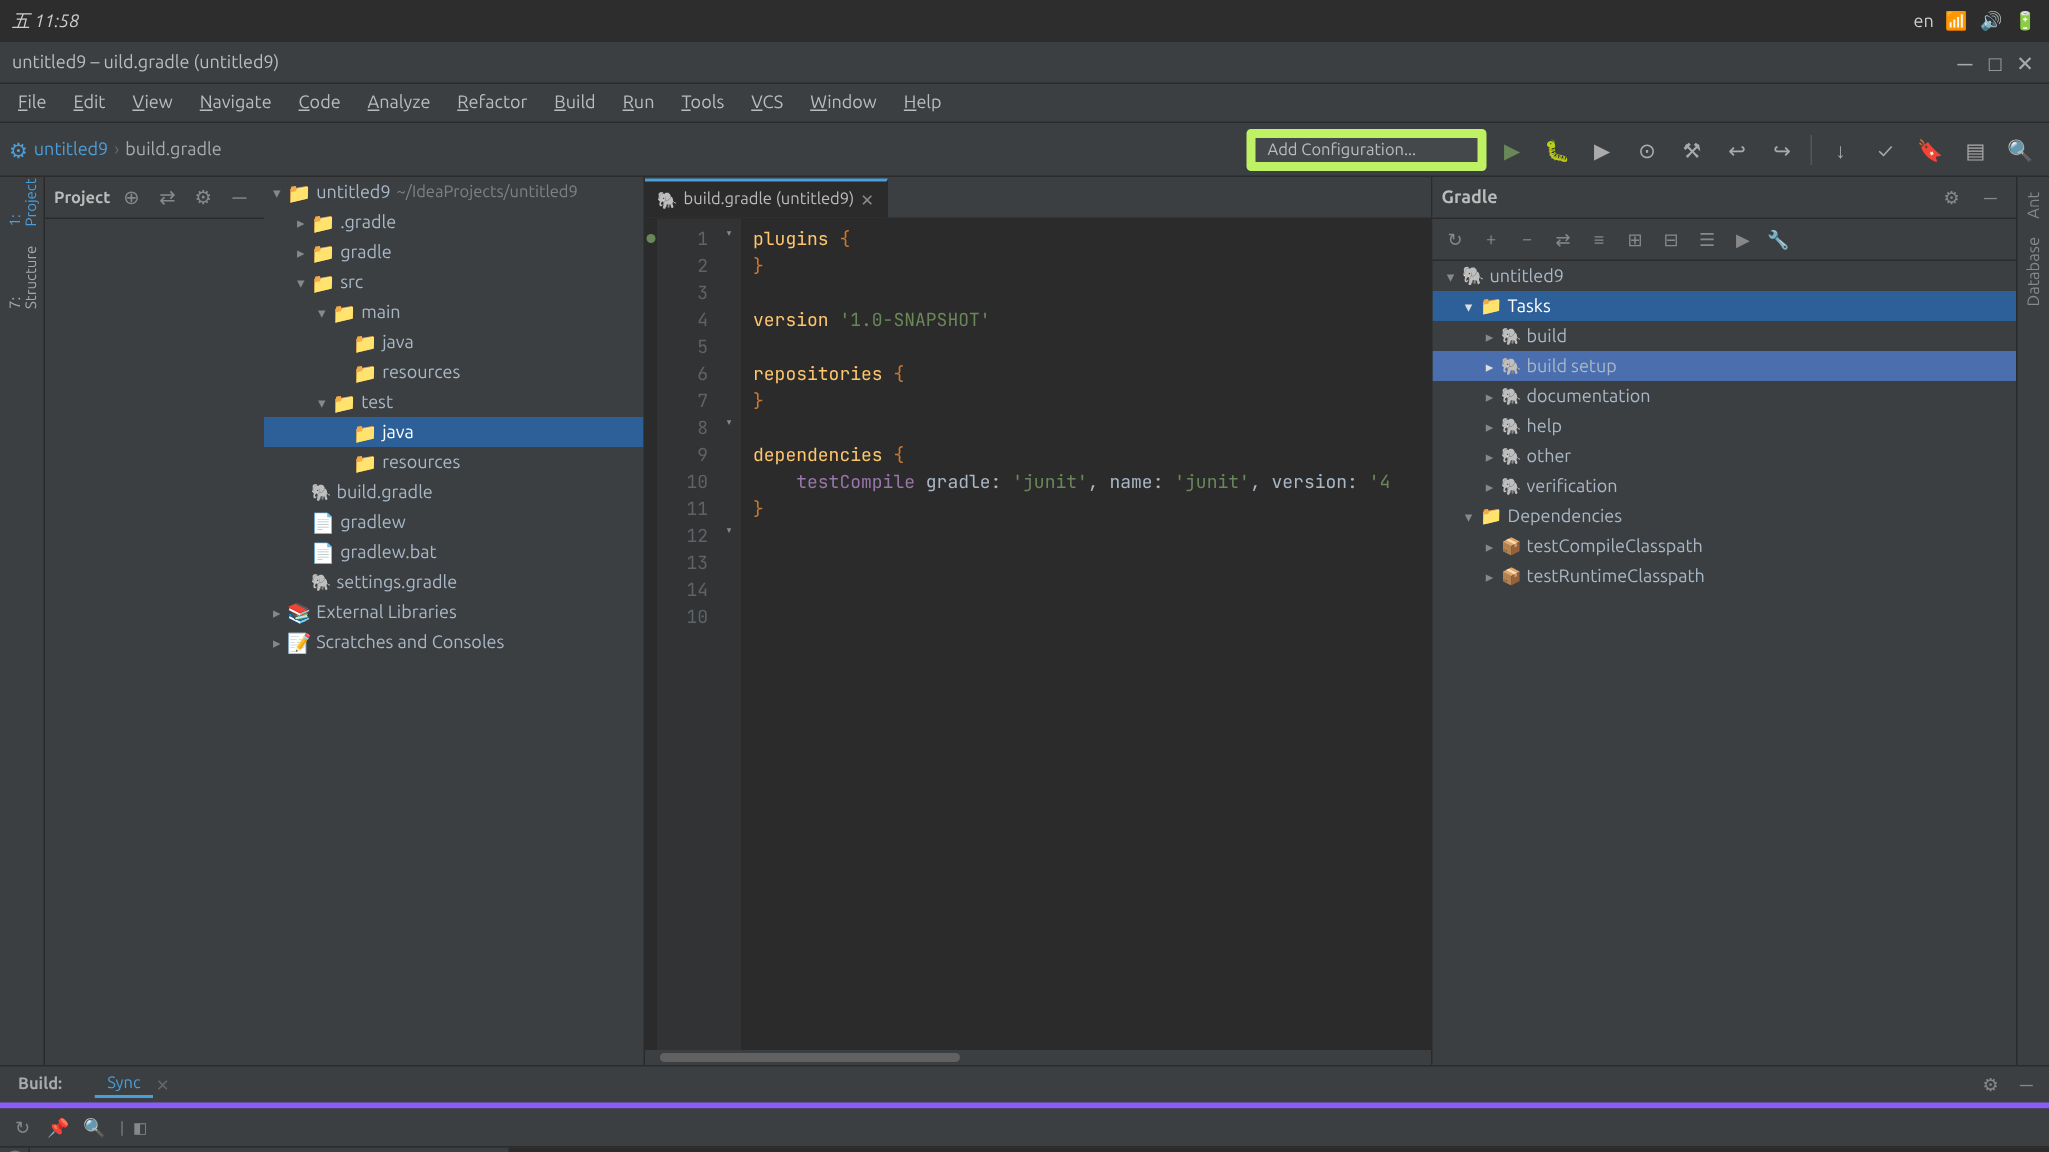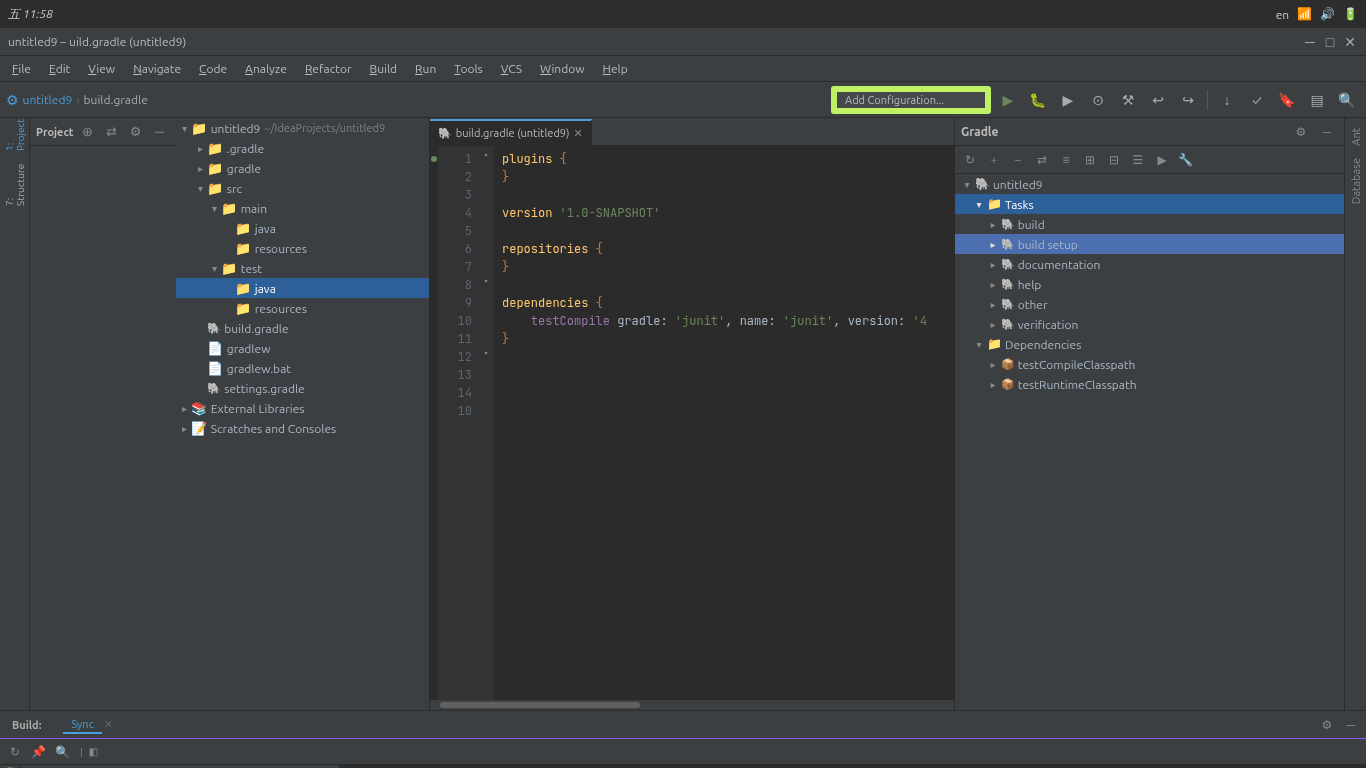--- a/index.html
+++ b/index.html
@@ -312,21 +312,21 @@
       border-top: 1px solid #2b2b2b;
       display: flex;
       flex-direction: column;
     }
     .bottom-tabs {
       height: 28px;
       background: #3c3f41;
       display: flex;
       align-items: center;
       padding: 0 4px;
-      border-bottom: 1px solid #8b5cf6;
+      border-bottom: 4px solid #8b5cf6;
       gap: 2px;
     }
     .bottom-tab {
       padding: 2px 8px;
       font-size: 11px;
       color: #888;
       cursor: pointer;
       border-radius: 2px 2px 0 0;
     }
     .bottom-tab.active { color: #4a9eda; border-bottom: 2px solid #4a9eda; margin-left: 12px; }

